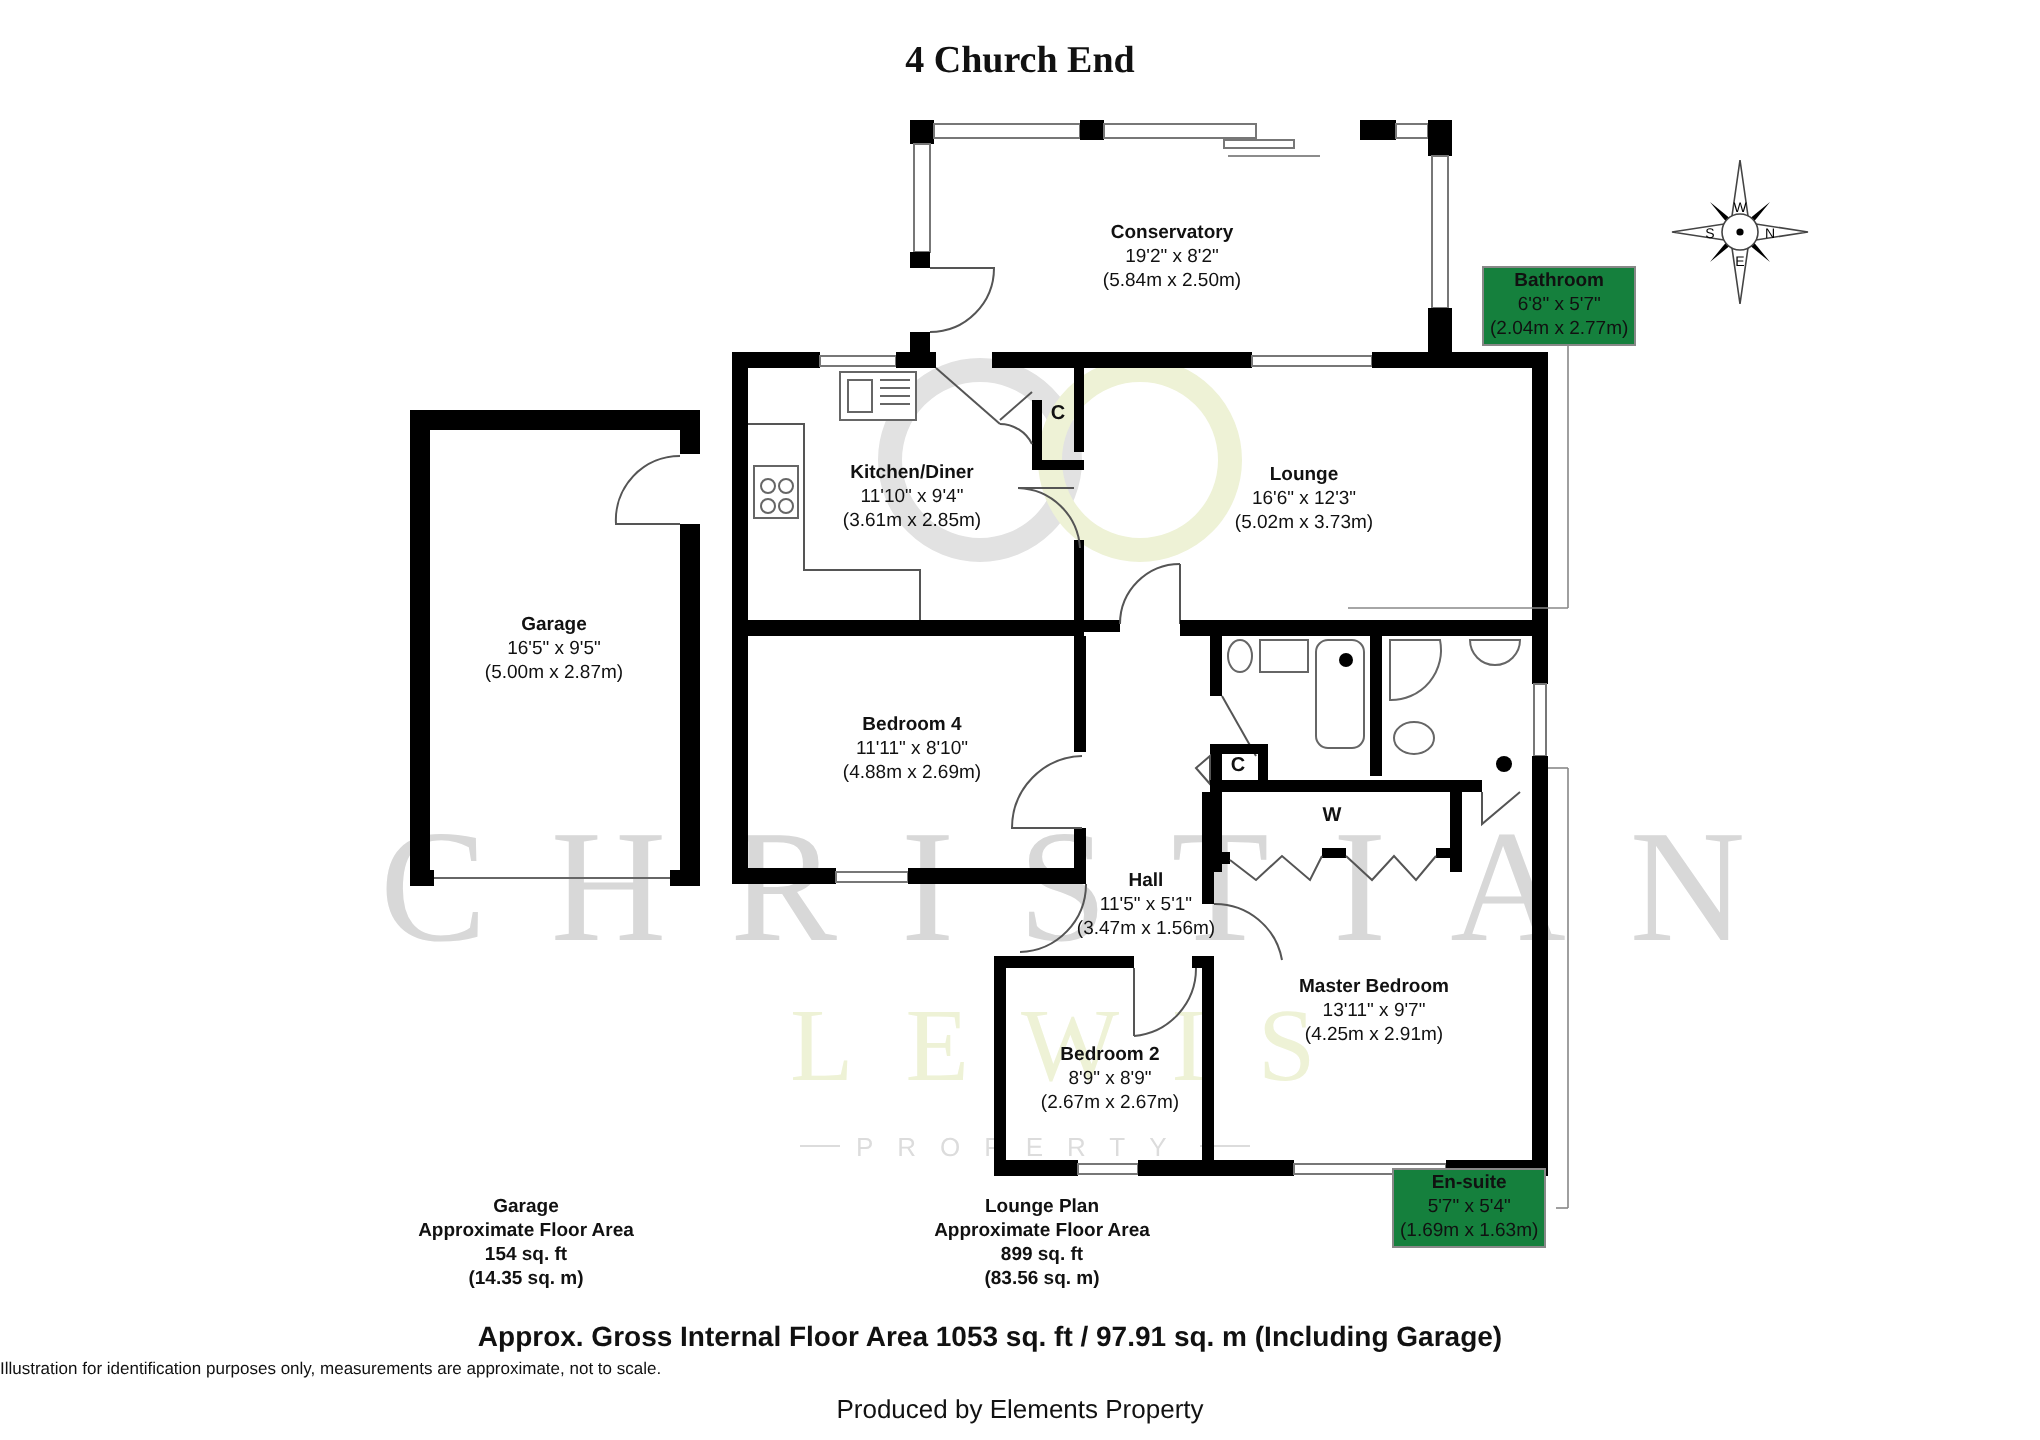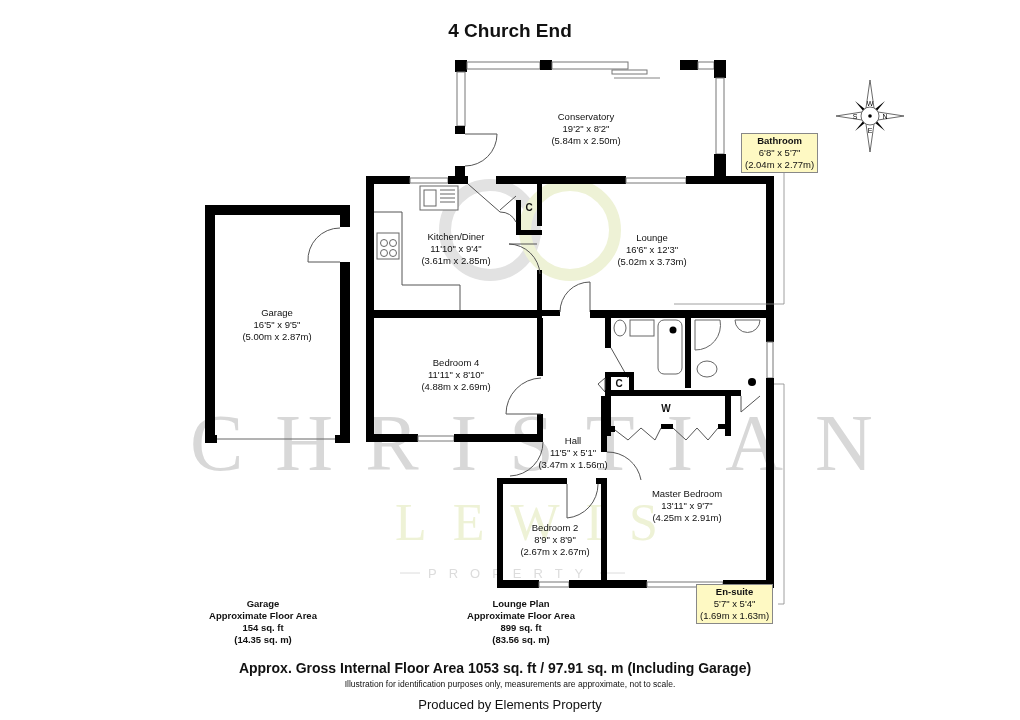--- a/index.html
+++ b/index.html
@@ -1,35 +1,35 @@
 <!DOCTYPE html>
 <html><head>
 <meta charset="utf-8">
 <style>
   html, body { margin: 0; padding: 0; background: #ffffff; }
   body { width: 1020px; height: 720px; position: relative; overflow: hidden; font-family: "Liberation Sans", sans-serif; color: #111; }
-  .title { position: absolute; top: 20px; left: 0; width: 1020px; text-align: center; font-size: 19px; font-weight: bold; }
+  .title { position: absolute; top: 20px; left: 0; width: 1020px; text-align: center; font-size: 19px; font-weight: bold; font-family: Liberation Serif, serif; }
   svg.plan { position: absolute; left: 0; top: 0; }
   .wall { fill: #000; }
   .win { fill: #fff; stroke: #777; stroke-width: 1; }
   .thin { fill: none; stroke: #555; stroke-width: 1; }
   .fixt { fill: #fff; stroke: #666; stroke-width: 1; }
   .wm-text { font-family: "Liberation Serif", serif; fill: #d8d8d8; letter-spacing: 32px; }
   .wm-lewis { font-family: "Liberation Serif", serif; fill: #eef2d6; letter-spacing: 26px; }
   .wm-prop { font-family: "Liberation Sans", sans-serif; fill: #dcdcdc; letter-spacing: 12px; }
   .room-label { position: absolute; text-align: center; font-size: 9.5px; line-height: 12px; transform: translateX(-50%); white-space: nowrap; }
-  .room-label .n { font-weight: normal; display: block; }
+  .room-label .n { font-weight: bold; display: block; }
   .room-label .d { display: block; }
-  .callout { position: absolute; border: 1px solid #888; background: #fef9c3; text-align: center; font-size: 9.5px; line-height: 12px; padding: 1px 3px; white-space: nowrap; }
+  .callout { position: absolute; border: 1px solid #888; background: #15803d; text-align: center; font-size: 9.5px; line-height: 12px; padding: 1px 3px; white-space: nowrap; }
   .callout .n { font-weight: bold; display: block; }
   .callout .d { display: block; }
   .area { position: absolute; text-align: center; font-size: 9.5px; font-weight: bold; line-height: 12px; transform: translateX(-50%); white-space: nowrap; }
   .area span { display: block; }
   .gross { position: absolute; top: 660px; left: 0; width: 990px; text-align: center; font-size: 14px; font-weight: bold; }
-  .disclaimer { position: absolute; top: 679px; left: 0; width: 1020px; text-align: center; font-size: 8.5px; }
+  .disclaimer { position: absolute; top: 679px; left: 0; width: 1020px; font-size: 8.5px; }
   .producer { position: absolute; top: 697px; left: 0; width: 1020px; text-align: center; font-size: 13px; }
   .letter { position: absolute; font-size: 10px; font-weight: bold; transform: translate(-50%, -50%); }
   .compass-letter { font-size: 7px; fill: #000; font-family: "Liberation Sans", sans-serif; }
 </style>
 </head>
 <body>
 
 <div class="title">4 Church End</div>
 
 <svg class="plan" width="1020" height="720" viewBox="0 0 1020 720">

